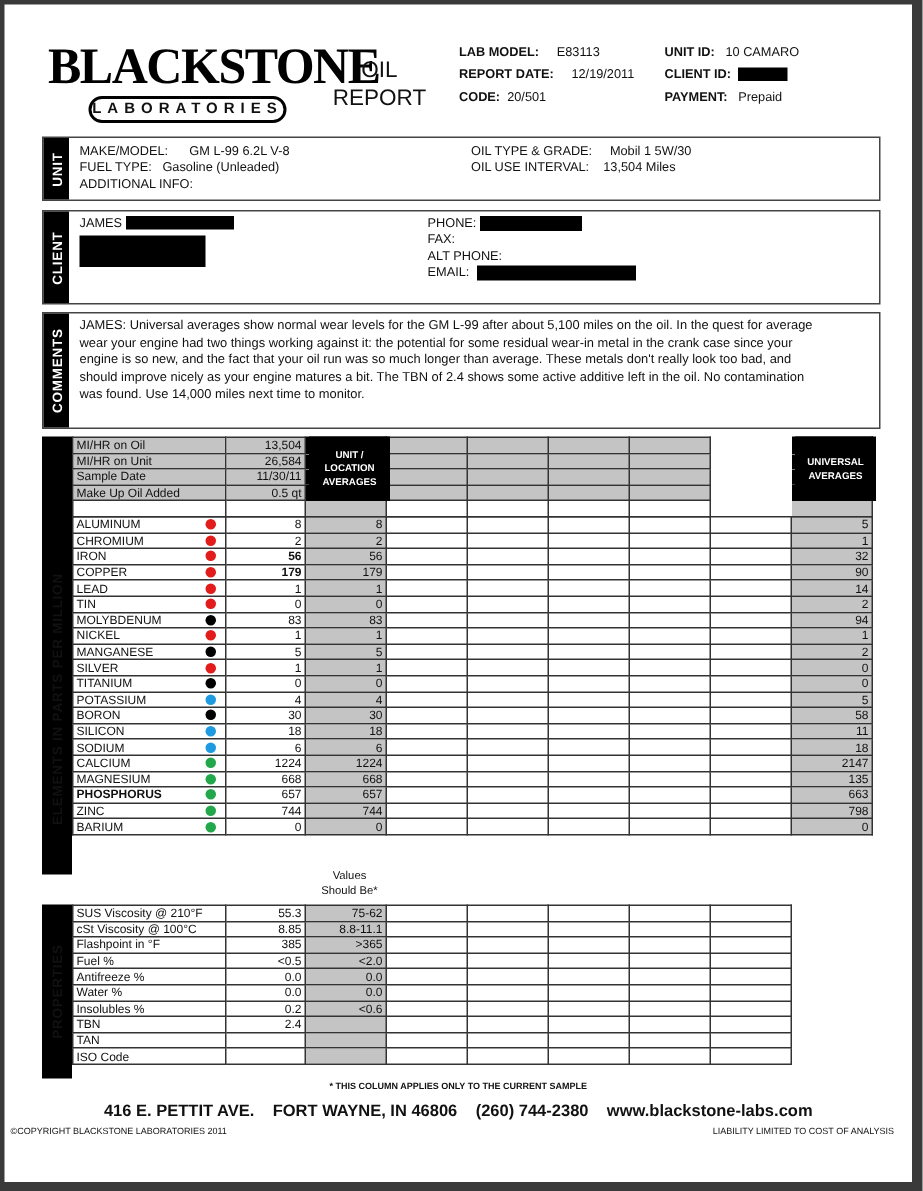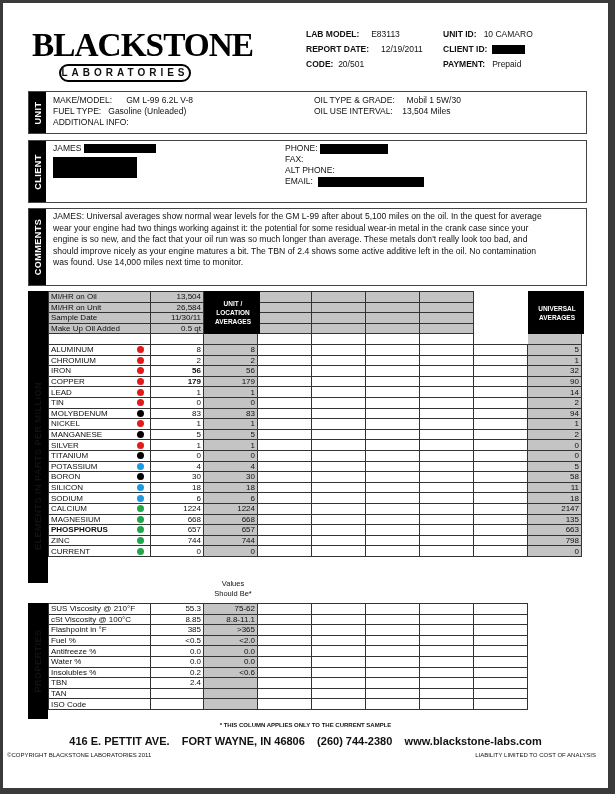--- a/index.html
+++ b/index.html
@@ -29,20 +29,24 @@
 </head>
 <body>
 
 <div class="page">
 
   <div class="abs logo">
     <div class="logo-main">BLACKSTONE</div>
     <div class="logo-sub">LABORATORIES</div>
   </div>
 
+  <div class="abs title">
+    <div>OIL</div>
+    <div>REPORT</div>
+  </div>
 
   <div class="abs hdr" style="left:303px;top:24px;">
     <div><b>LAB MODEL:</b>&nbsp;&nbsp;&nbsp;&nbsp;&nbsp;<span>E83113</span></div>
     <div><b>REPORT DATE:</b>&nbsp;&nbsp;&nbsp;&nbsp;&nbsp;<span>12/19/2011</span></div>
     <div><b>CODE:</b>&nbsp;&nbsp;<span>20/501</span></div>
   </div>
   <div class="abs hdr" style="left:440px;top:24px;">
     <div><b>UNIT ID:</b>&nbsp;&nbsp;&nbsp;<span>10 CAMARO</span></div>
     <div><b>CLIENT ID:</b>&nbsp;&nbsp;<span class="redact" style="width:33px;height:9px;"></span></div>
     <div><b>PAYMENT:</b>&nbsp;&nbsp;&nbsp;<span>Prepaid</span></div>
@@ -359,21 +363,21 @@
           <td class="num" style="width: 48px; max-width: 48px;">744</td>
           <td class="gray num" style="width: 49px; max-width: 49px;">744</td>
           <td style="width: 49px; max-width: 49px;"></td>
           <td style="width: 49px; max-width: 49px;"></td>
           <td style="width: 49px; max-width: 49px;"></td>
           <td style="width: 49px; max-width: 49px;"></td>
           <td style="border-top-color: rgb(51, 51, 51); width: 49px; max-width: 49px;"></td>
           <td class="gray num" style="width: 49px; max-width: 49px;">798</td>
         </tr>
         <tr>
-          <td style="width: 97px; max-width: 97px;"><span>CURRENT</span><span class="dot" style="background: rgb(34, 168, 74);"></span></td>
+          <td style="width: 97px; max-width: 97px;"><span>BARIUM</span><span class="dot" style="background: rgb(34, 168, 74);"></span></td>
           <td class="num" style="width: 48px; max-width: 48px;">0</td>
           <td class="gray num" style="width: 49px; max-width: 49px;">0</td>
           <td style="width: 49px; max-width: 49px;"></td>
           <td style="width: 49px; max-width: 49px;"></td>
           <td style="width: 49px; max-width: 49px;"></td>
           <td style="width: 49px; max-width: 49px;"></td>
           <td style="border-top-color: rgb(51, 51, 51); width: 49px; max-width: 49px;"></td>
           <td class="gray num" style="width: 49px; max-width: 49px;">0</td>
         </tr>
       </tbody>

